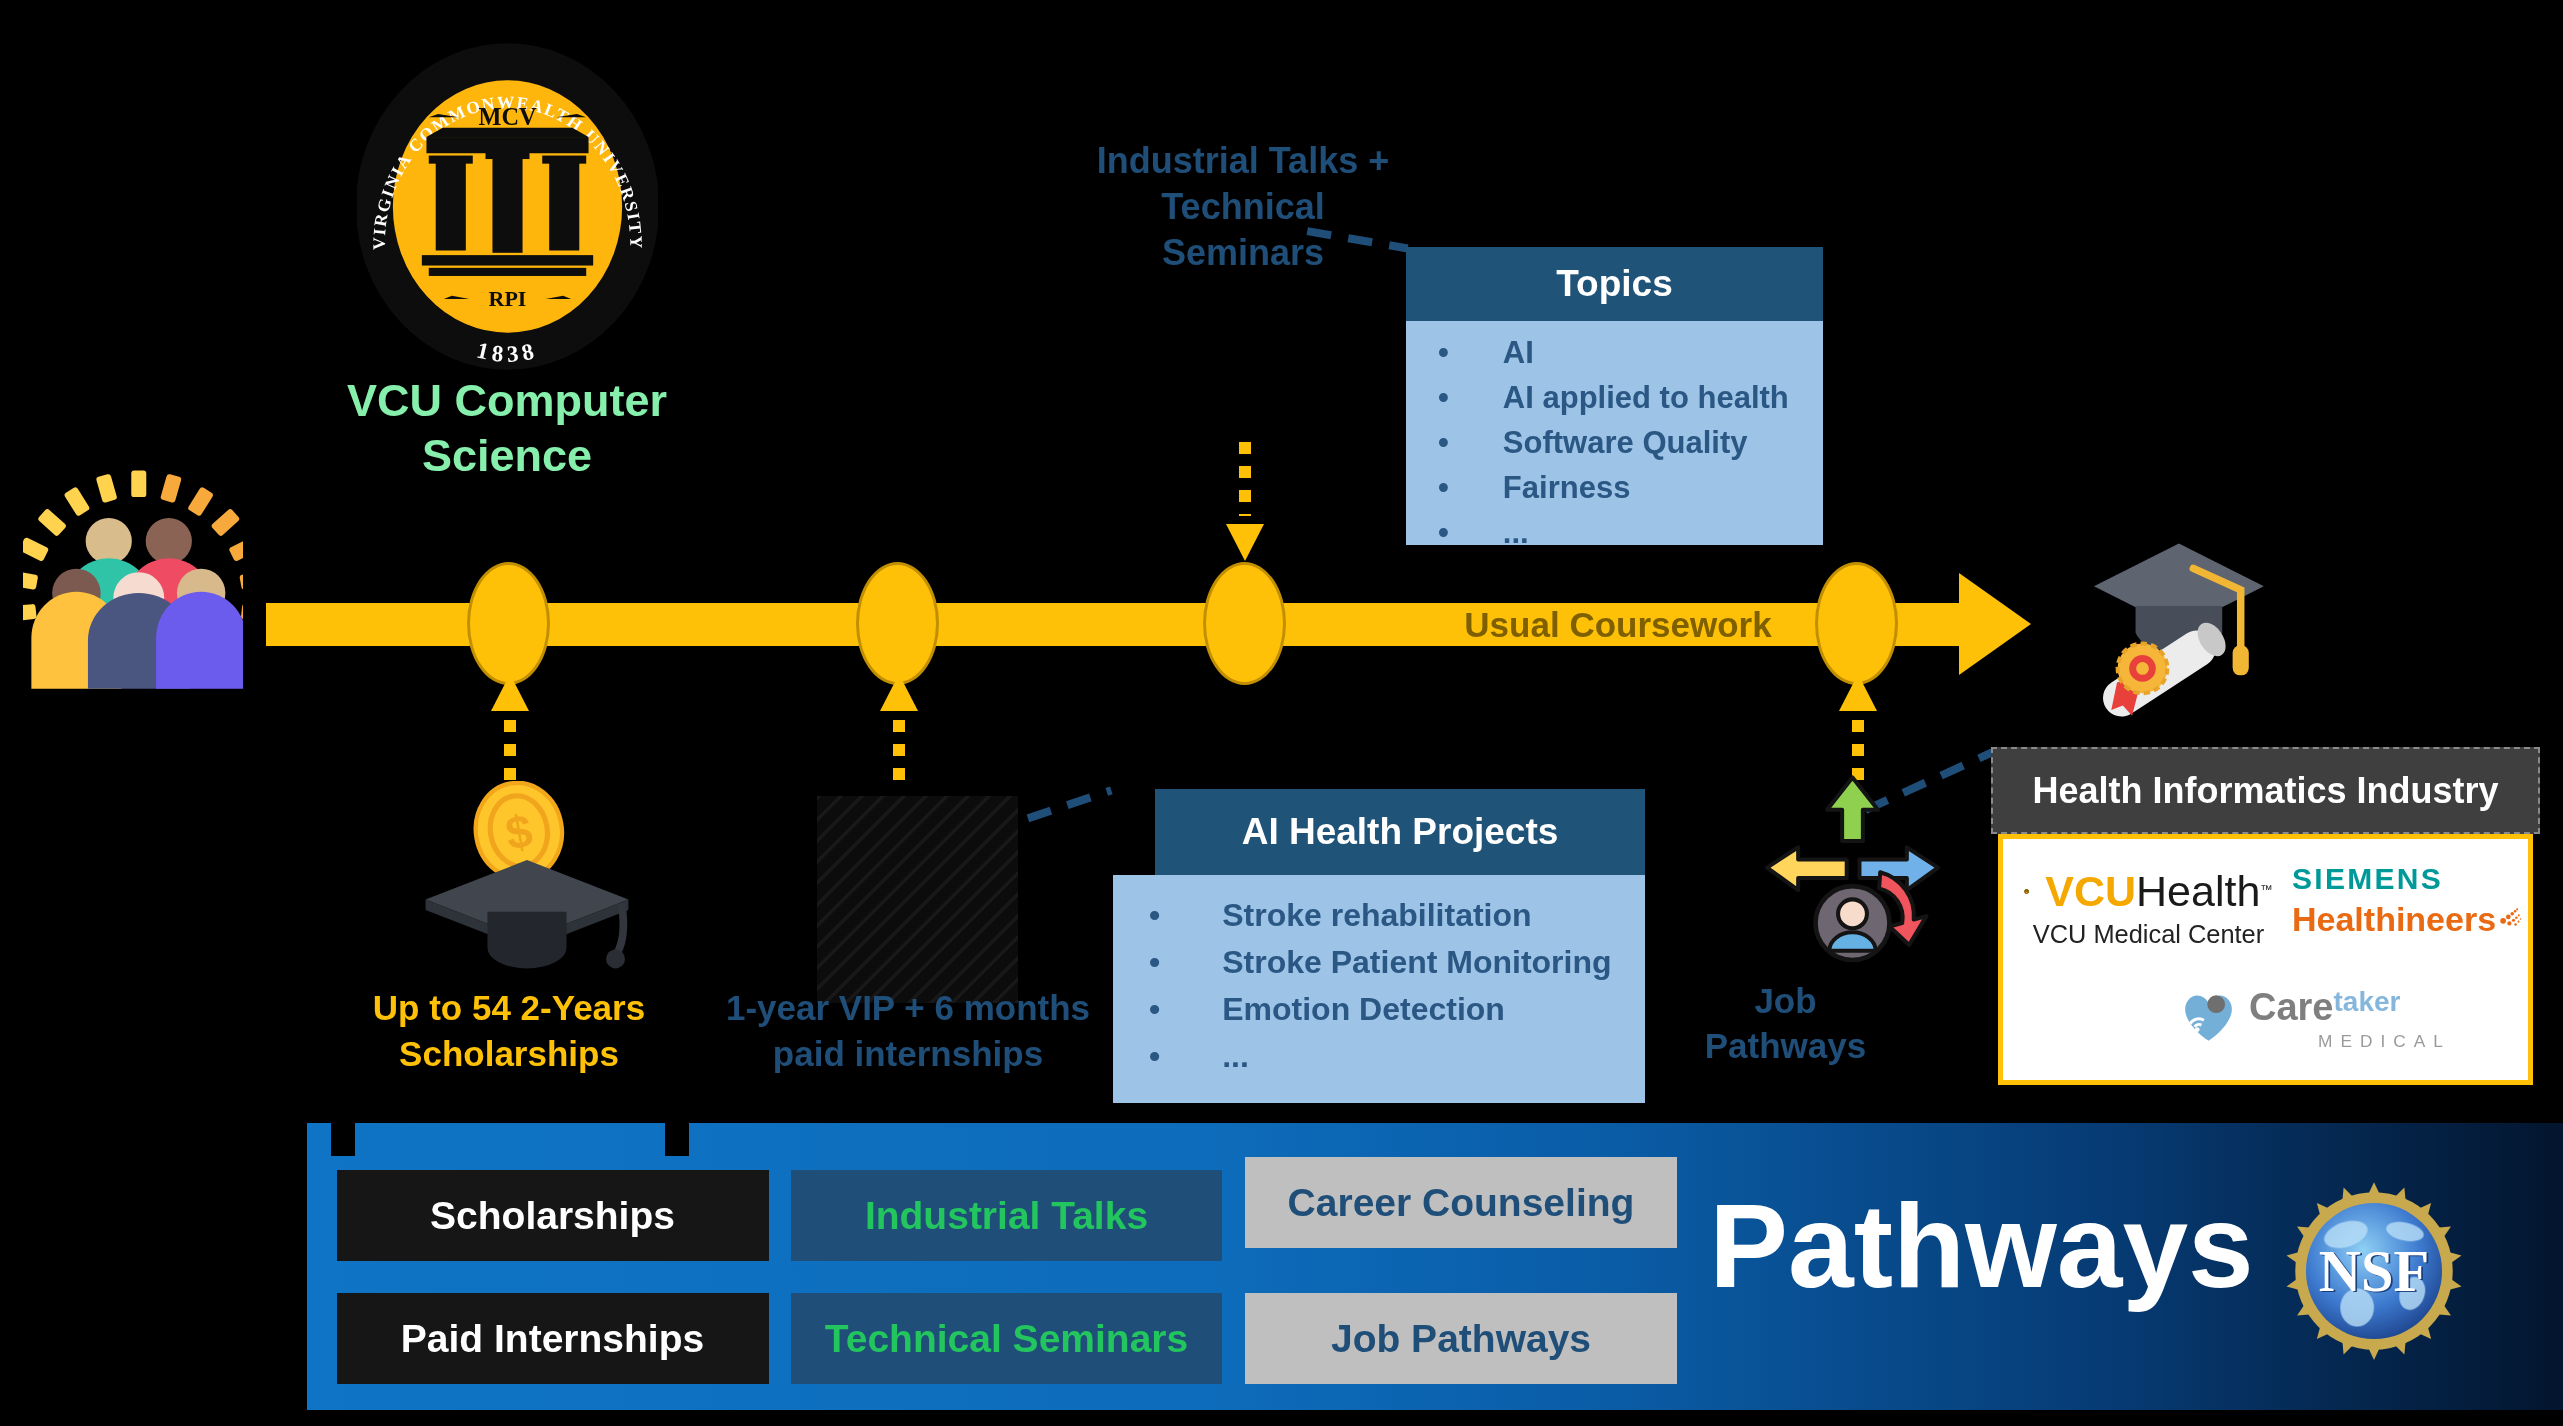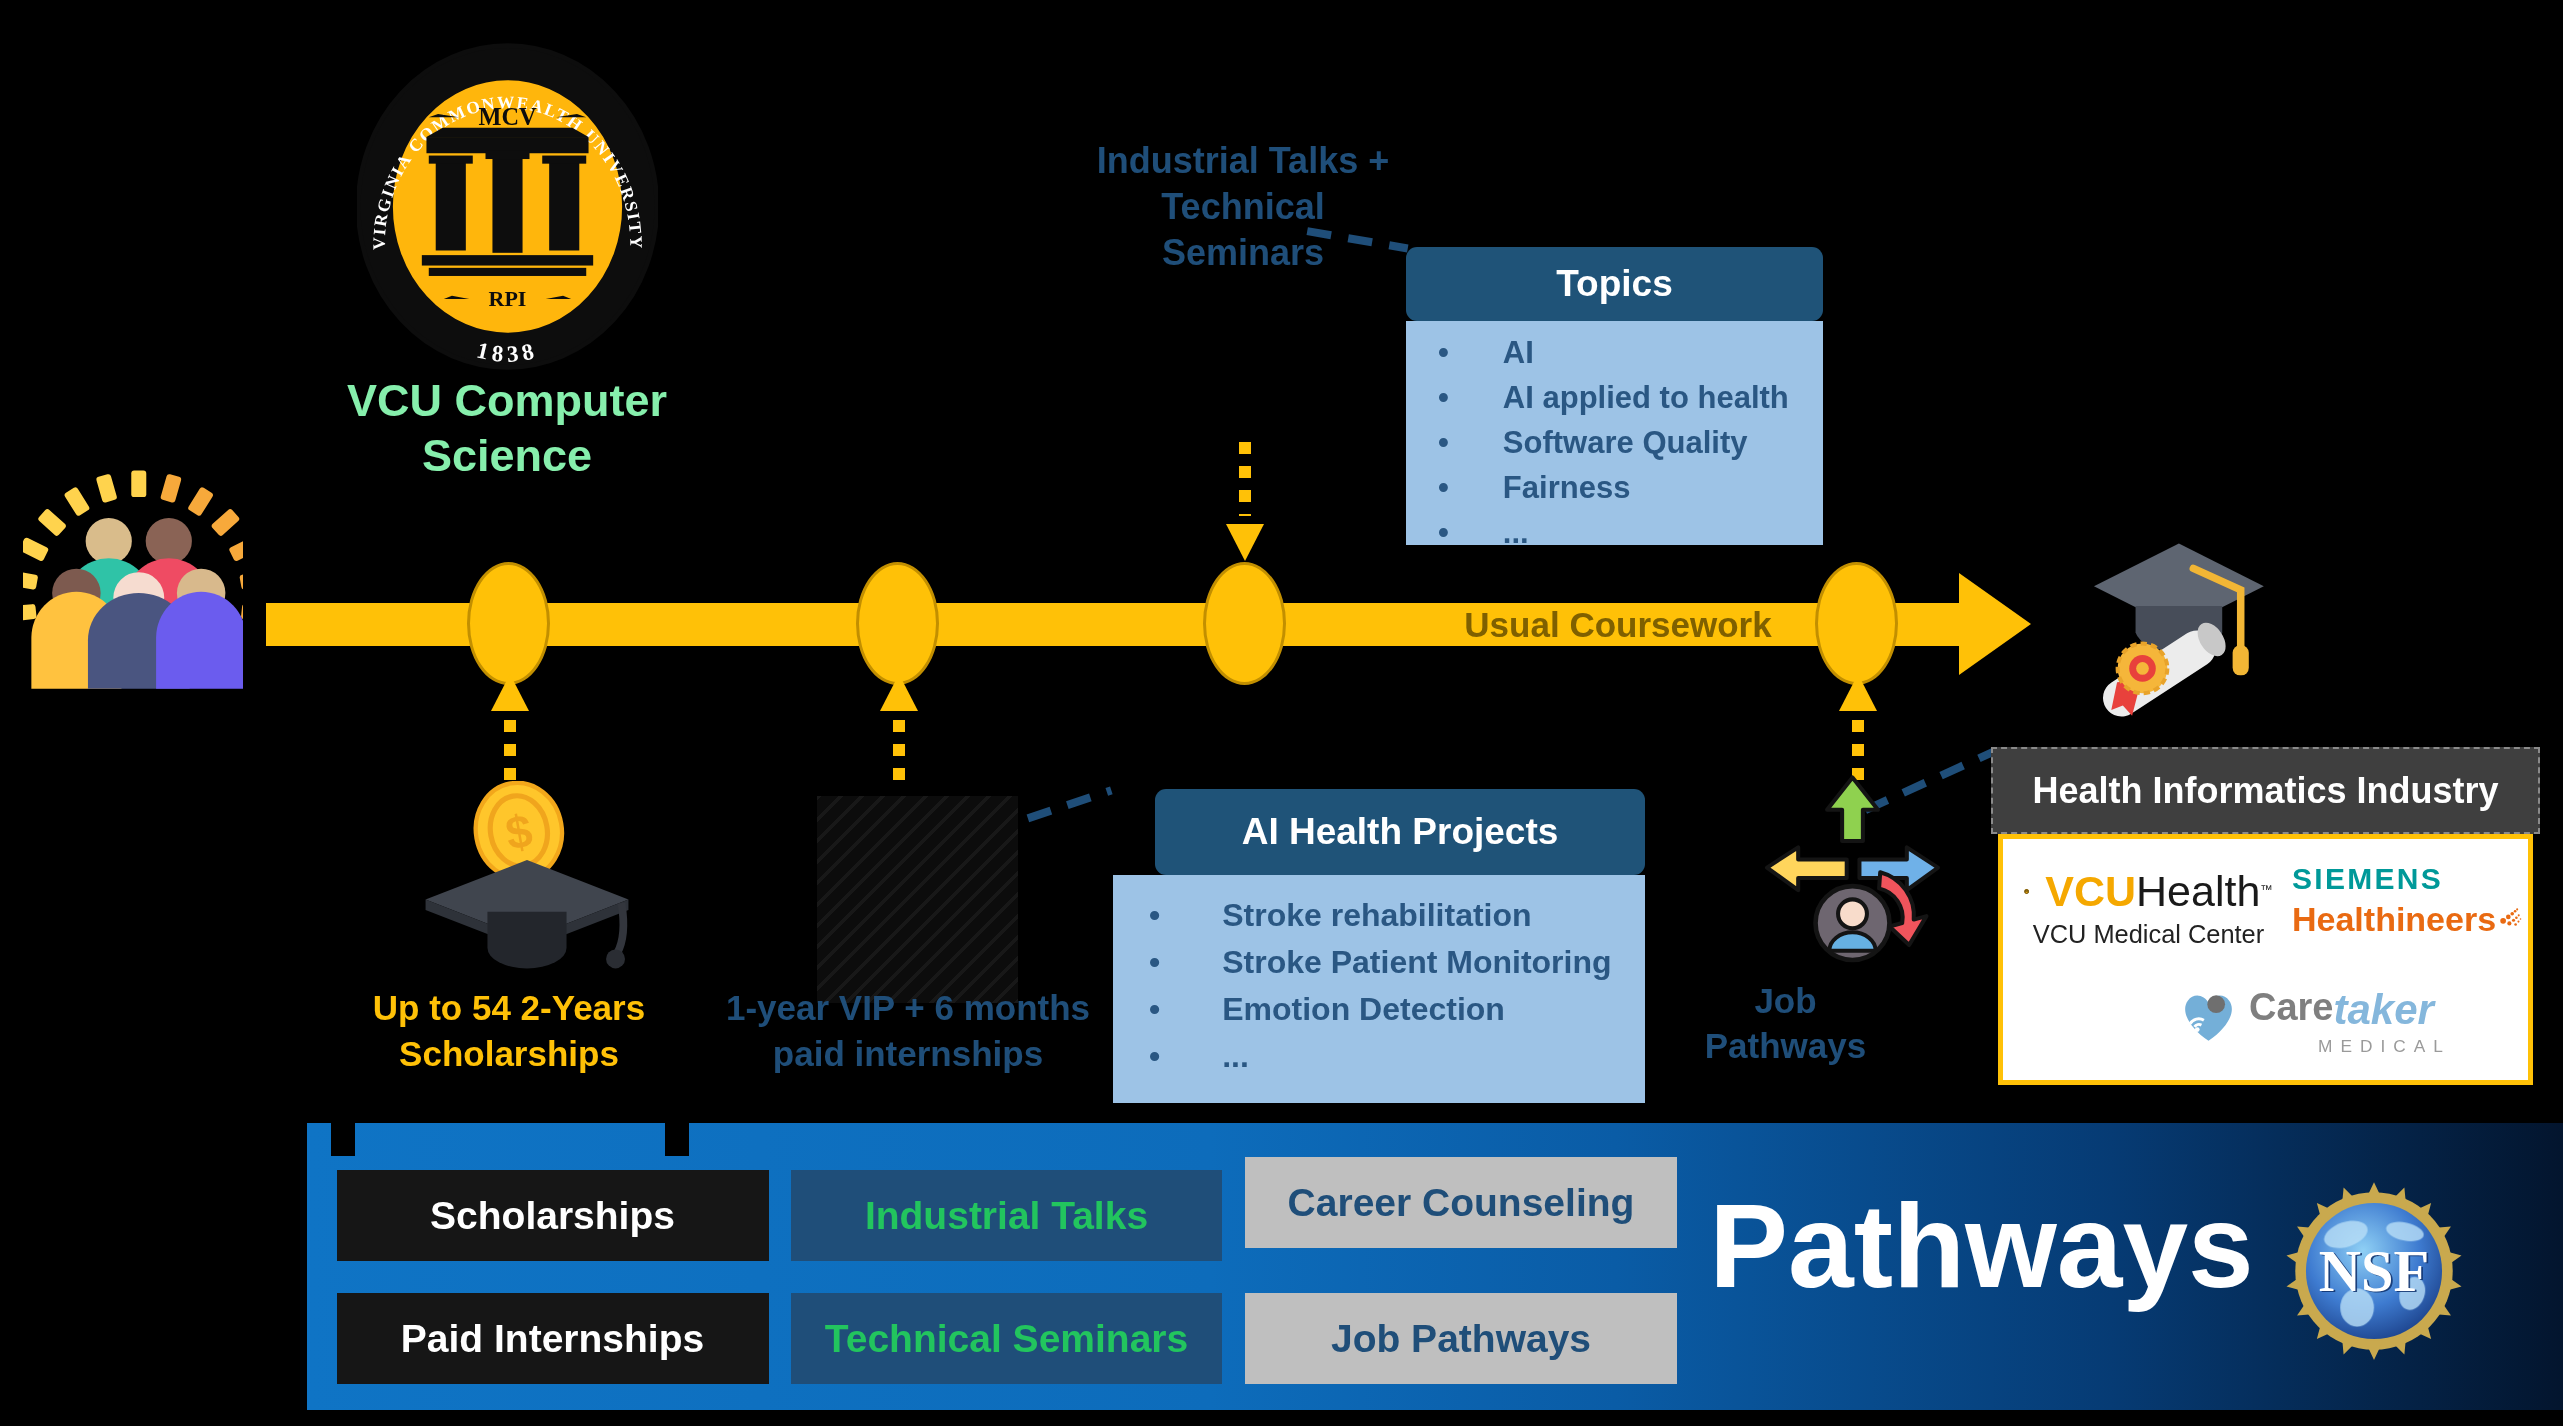--- a/index.html
+++ b/index.html
@@ -19,21 +19,21 @@
 
   
   .dashcol{width:12px;background:repeating-linear-gradient(to bottom,#FFC107 0 12px,transparent 12px 24px);}
   .tri-up{width:0;height:0;border-left:19px solid transparent;border-right:19px solid transparent;
           border-bottom:37px solid #FFC107;}
   .tri-down{width:0;height:0;border-left:19px solid transparent;border-right:19px solid transparent;
             border-top:37px solid #FFC107;}
 
   
   .callout{box-shadow:8px 8px 0 rgba(0,0,0,.35);}
-  .box-head{background:#1F5378;color:#fff;font-weight:700;display:flex;align-items:center;justify-content:center;border-radius:11px;}
+  .box-head{background:#1F5378;color:#fff;font-weight:700;display:flex;align-items:center;justify-content:center;}
   .box-body{background:#9DC3E6;}
   .li{display:flex;align-items:baseline;color:#2A5783;font-weight:600;}
   .li .dot{flex:0 0 auto;}
 
   
   .cap-gold{color:#FFC107;font-weight:700;}
   .cap-navy{color:#1F4E79;font-weight:700;}
 
   
   .ind-head{background:#3F3F3F;color:#fff;font-weight:700;display:flex;align-items:center;justify-content:center;
@@ -344,21 +344,21 @@
         <circle cx="68" cy="30" r="15" fill="#6F6F6F"></circle>
         <g stroke="#fff" stroke-width="5" fill="none" transform="rotate(-14,36,62)">
           <path d="M24,60 a17,17 0 0 1 24,0"></path>
           <path d="M30,67 a9,9 0 0 1 12,0"></path>
         </g>
         <circle cx="36" cy="73" r="4" fill="#fff"></circle>
       </svg>
       <div style="margin-left:8px;">
         <div style="display:flex;">
           <span class="care-gray" style="font-size:38px;">Care</span>
-          <span class="care-blue" style="font-size:42px;font-style:italic;">taker</span>
+          <span class="care-blue" style="font-size:28px;">taker</span>
         </div>
         <div class="care-med" style="font-size:17.3px;margin:2.3px 0 0 69px;">MEDICAL</div>
       </div>
     </div>
   </div>
 
   <div class="abs banner">
     <div class="tab" style="left:24px;"></div>
     <div class="tab" style="left:358px;"></div>
 

